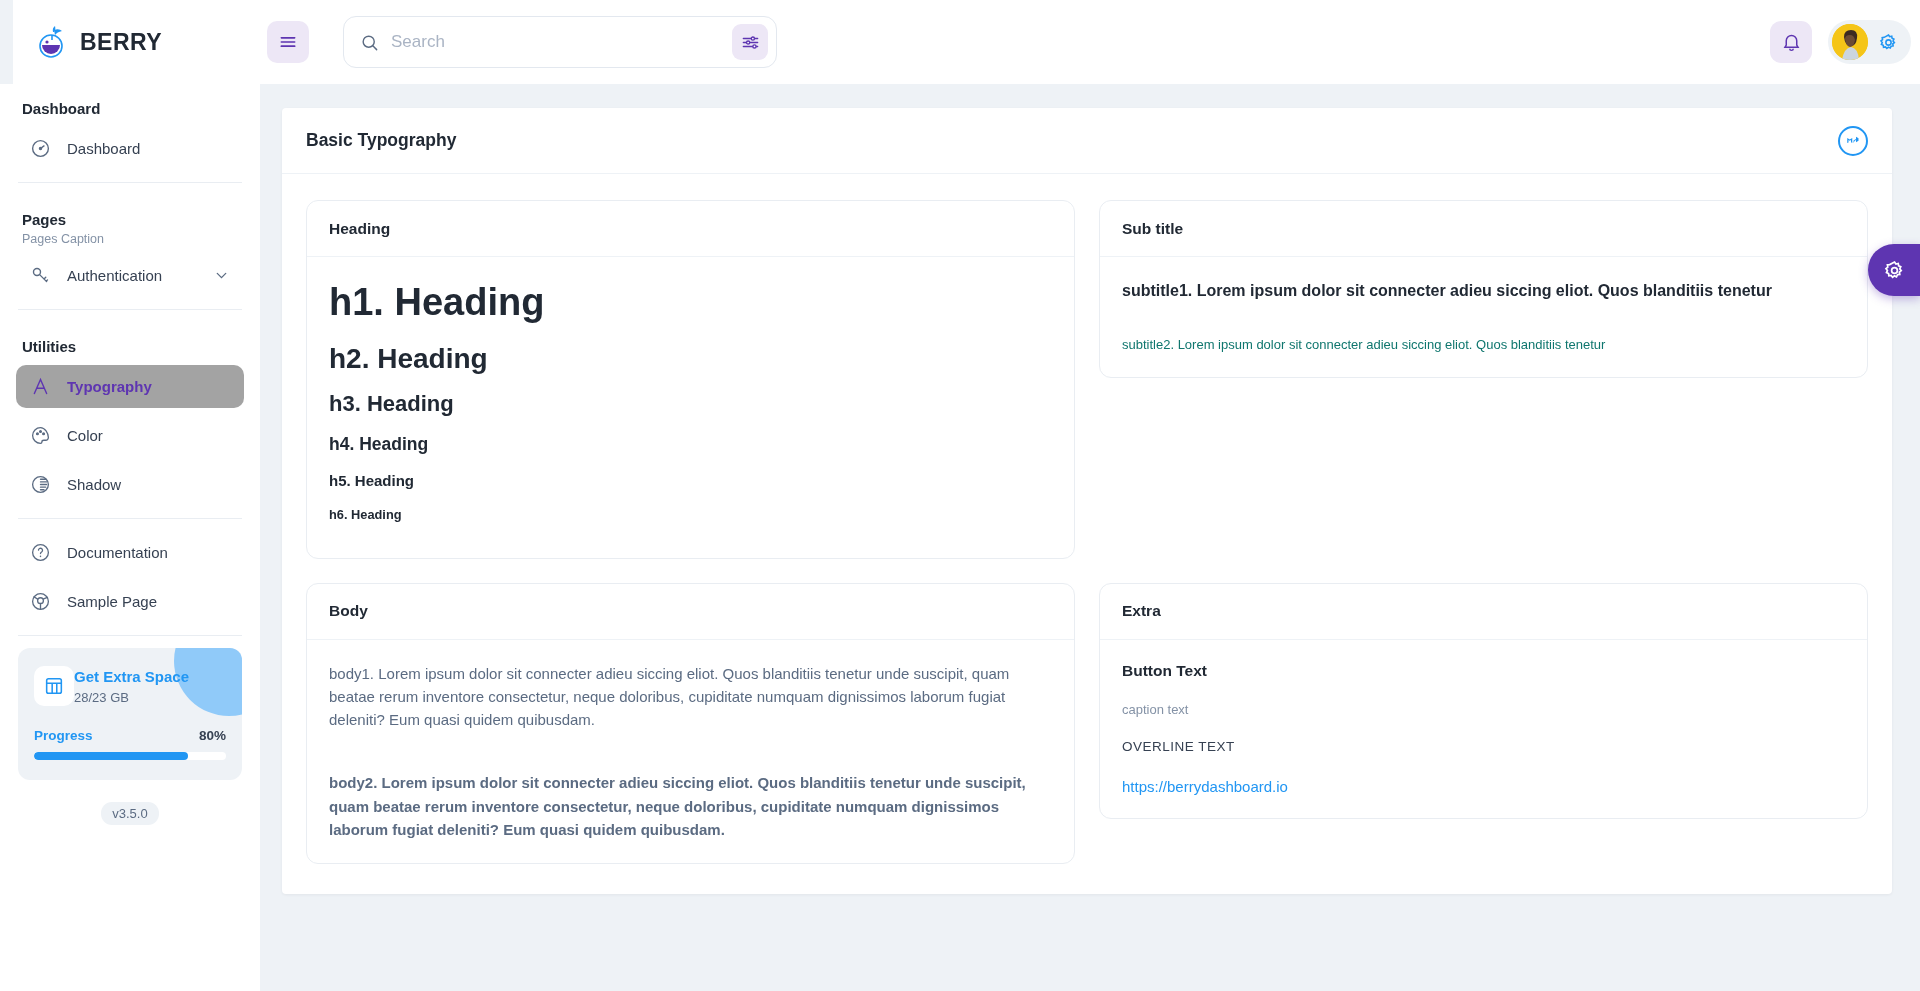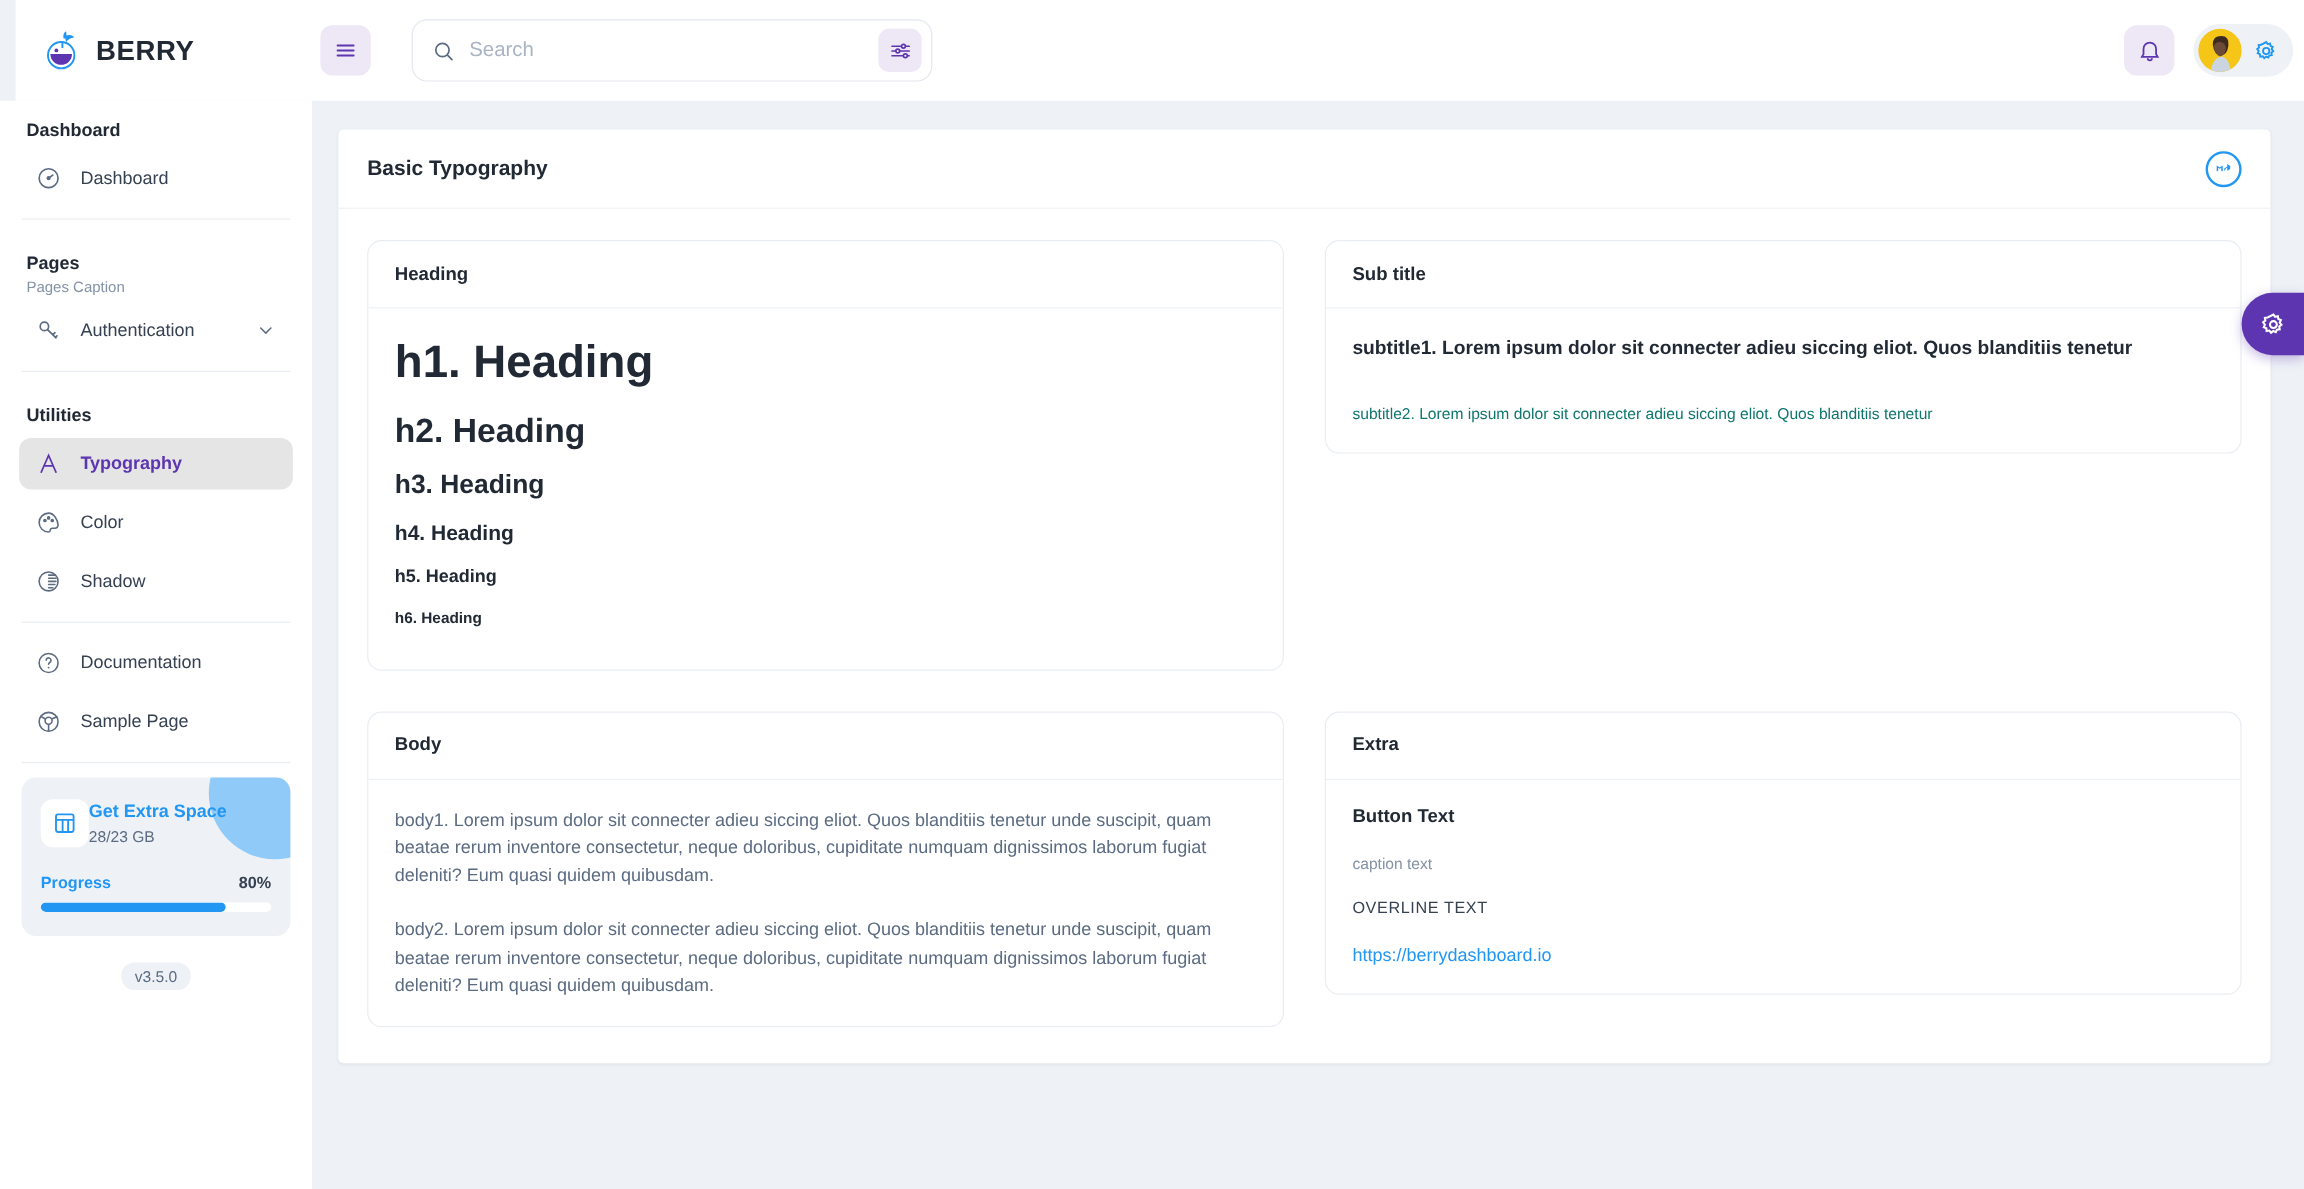--- a/index.html
+++ b/index.html
@@ -96,21 +96,21 @@
     padding: 0 22px 2px 22px;
   }
   .nav-item {
     display: flex; align-items: center; gap: 16px;
     margin: 6px 16px; padding: 11px 14px;
     border-radius: 10px; cursor: pointer;
     font-size: 15px; color: #364152;
   }
   .nav-item .ic { width: 21px; height: 21px; flex: 0 0 21px; display: flex; color: #5b6b82; }
   .nav-item.active {
-    background: #e5e5e5; color: #5e35b1; font-weight: bold;
+    background: #a3a3a3; color: #5e35b1; font-weight: bold;
   }
   .nav-item.active .ic { color: #5e35b1; }
   .nav-item .chev { margin-left: auto; color: #5b6b82; display: flex; }
   .divider { height: 1px; background: #e9edf2; margin: 12px 18px; }
 
   
   .upgrade-card {
     position: relative; margin: 10px 18px 0 18px;
     background: #eef2f6; border-radius: 12px;
     padding: 18px 16px 20px 16px; overflow: hidden;
@@ -166,21 +166,21 @@
   }
   .page-title { font-size: 17.5px; font-weight: bold; color: #212934; }
   .mui-badge {
     margin-left: auto; width: 30px; height: 30px; border-radius: 50%;
     border: 2px solid #2196f3; color: #2196f3;
     display: flex; align-items: center; justify-content: center;
     cursor: pointer;
   }
   .grid {
     display: grid; grid-template-columns: 1fr 1fr;
-    gap: 34px; padding: 26px 24px 30px 24px;
+    gap: 24px; padding: 26px 24px 30px 24px;
     align-items: start;
   }
   .sub-card {
     background: #fff; border: 1px solid #e9edf2; border-radius: 12px;
     overflow: hidden;
   }
   .sub-card-head {
     height: 56px; display: flex; align-items: center;
     padding: 0 22px; border-bottom: 1px solid #eef2f6;
     font-size: 15.5px; font-weight: bold; color: #212934;
@@ -193,21 +193,21 @@
   .h3d { font-size: 22px; font-weight: bold; color: #212934; margin-top: 16px; }
   .h4d { font-size: 17.5px; font-weight: bold; color: #212934; margin-top: 17px; }
   .h5d { font-size: 15px; font-weight: bold; color: #212934; margin-top: 17px; }
   .h6d { font-size: 12.8px; font-weight: bold; color: #212934; margin-top: 18px; }
   .head-body { padding: 22px 22px 36px 22px; }
 
   .subtitle1 { font-size: 16px; font-weight: bold; color: #212934; line-height: 1.5; }
   .subtitle2 { font-size: 13px; color: #0f766e; margin-top: 32px; line-height: 1.5; }
 
   .bodytext { font-size: 15px; color: #5b6b82; line-height: 1.55; }
-  .bodytext + .bodytext { margin-top: 22px; }
+  .bodytext + .bodytext { margin-top: 40px; font-weight: bold; }
 
   .btn-text { font-size: 15.5px; font-weight: bold; color: #212934; }
   .caption-text { font-size: 13px; color: #8492a6; margin-top: 22px; }
   .overline-text { font-size: 13.5px; color: #364152; margin-top: 22px; letter-spacing: .5px; }
   .link-text {
     display: inline-block; margin-top: 24px;
     font-size: 15px; color: #2196f3; text-decoration: none; cursor: pointer;
   }
 
   

